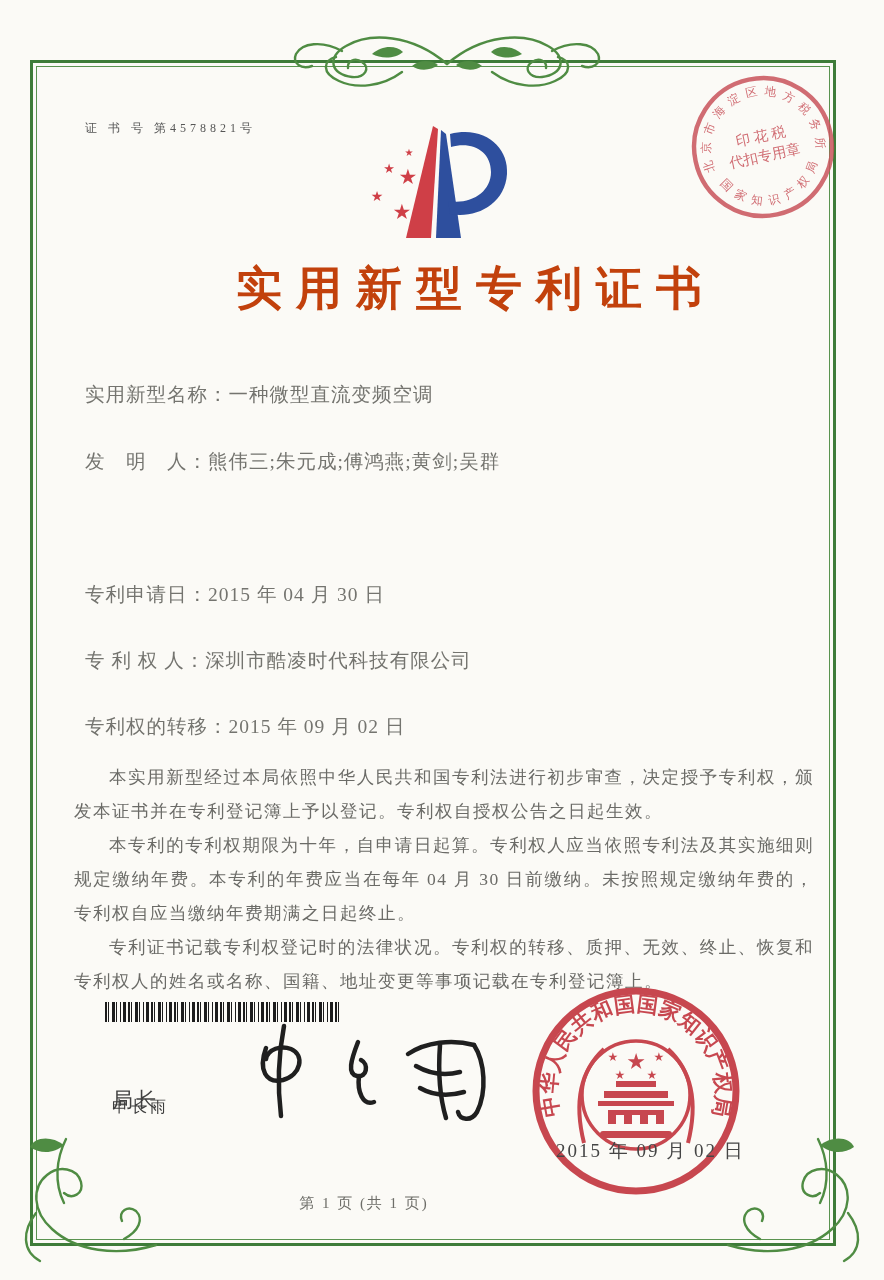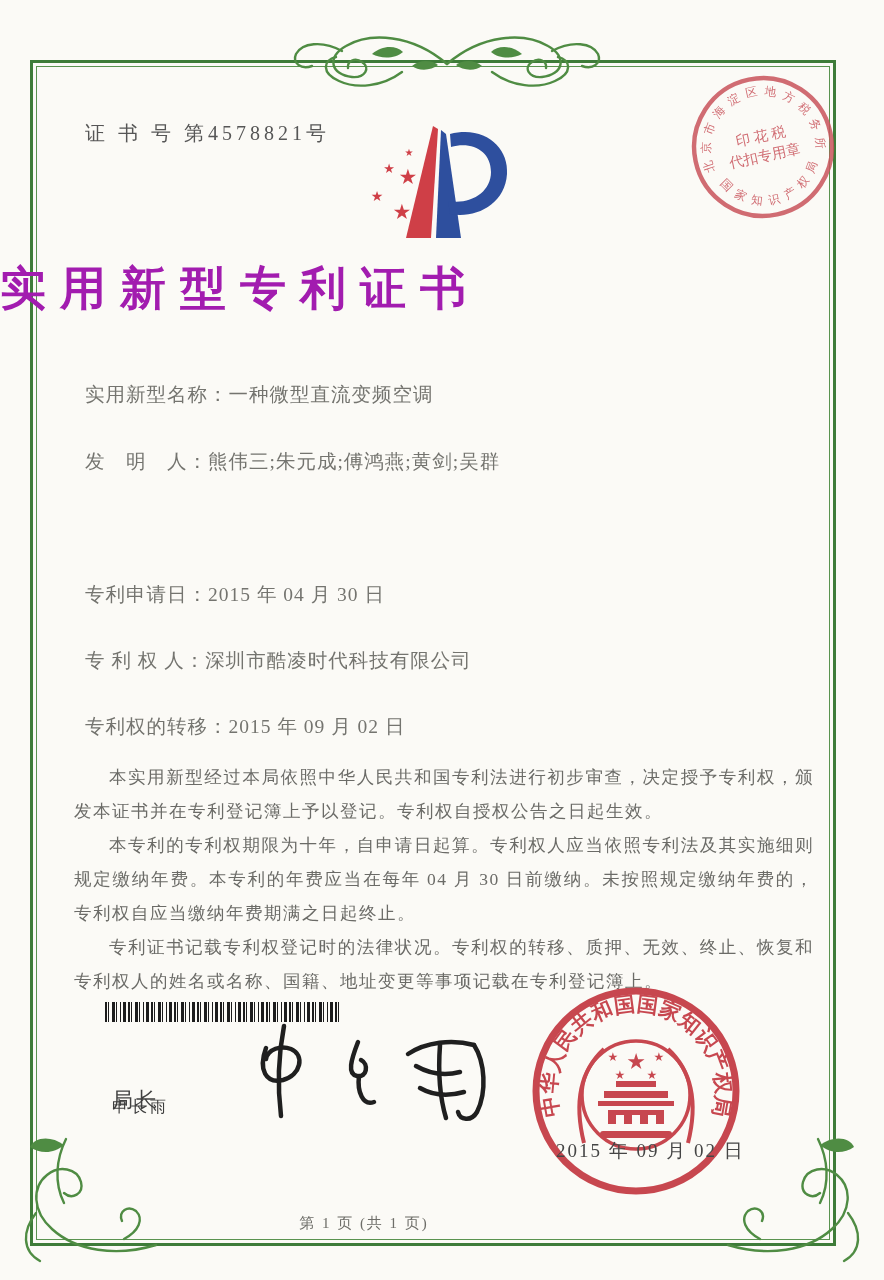--- a/index.html
+++ b/index.html
@@ -14,30 +14,30 @@
   
   #frame{
     left:30px;top:60px;width:800px;height:1180px;
     border:3px solid #3e7c39;
     outline:1px solid #5a9350;
     outline-offset:-7px;
   }
   
   #certno{
     left:85px;top:120px;
-    font-size:20px;color:#565656;letter-spacing:4px;
+    font-size:12px;color:#565656;letter-spacing:4px;
   }
   
   #logo{left:330px;top:118px;width:180px;height:140px;}
   #logo text{font-family:"DejaVu Sans",sans-serif;}
   
   #title{
     left:0;width:716px;top:258px;
-    text-align:left;font-size:46px;font-weight:600;
-    color:#a21caf;letter-spacing:14px;
+    text-align:right;font-size:46px;font-weight:600;
+    color:#c2410c;letter-spacing:14px;
   }
   
   .field{left:85px;width:720px;font-size:19.5px;color:#747471;letter-spacing:1px;}
   .flabel{color:#74746f;}
   .fvalue{color:#74746f;}
   #field0{top:381px;} #field1{top:448px;} #field2{top:514px;}
   #field3{top:581px;} #field4{top:647px;} #field5{top:713px;}
   
   #bodytext{
     left:74px;top:760px;width:740px;
@@ -60,21 +60,21 @@
   
   #seal{left:528px;top:983px;width:216px;height:216px;opacity:0.93;}
   #seal text{fill:#c43a43;}
   #sealDate{
     left:556px;top:1138px;font-size:19px;color:#454545;letter-spacing:2px;z-index:5;
   }
   
   #stamp{left:688px;top:72px;width:150px;height:150px;transform:rotate(-12deg);opacity:0.85;}
   #stamp text{fill:#c9545c;}
   
-  #footer{left:0;width:728px;top:1194px;text-align:center;font-size:15px;color:#6d6d68;letter-spacing:2px;margin-top:20px;}
+  #footer{left:0;width:728px;top:1194px;text-align:center;font-size:15px;color:#6d6d68;letter-spacing:2px;}
   
   .orn path{fill:none;stroke:#4f8c43;stroke-width:2.4;stroke-linecap:round;}
   .orn .leaf{fill:#4f8c43;stroke:none;}
 </style>
 </head>
 <body>
 
 <div id="page">
 
   <div id="frame" class="abs"></div>

